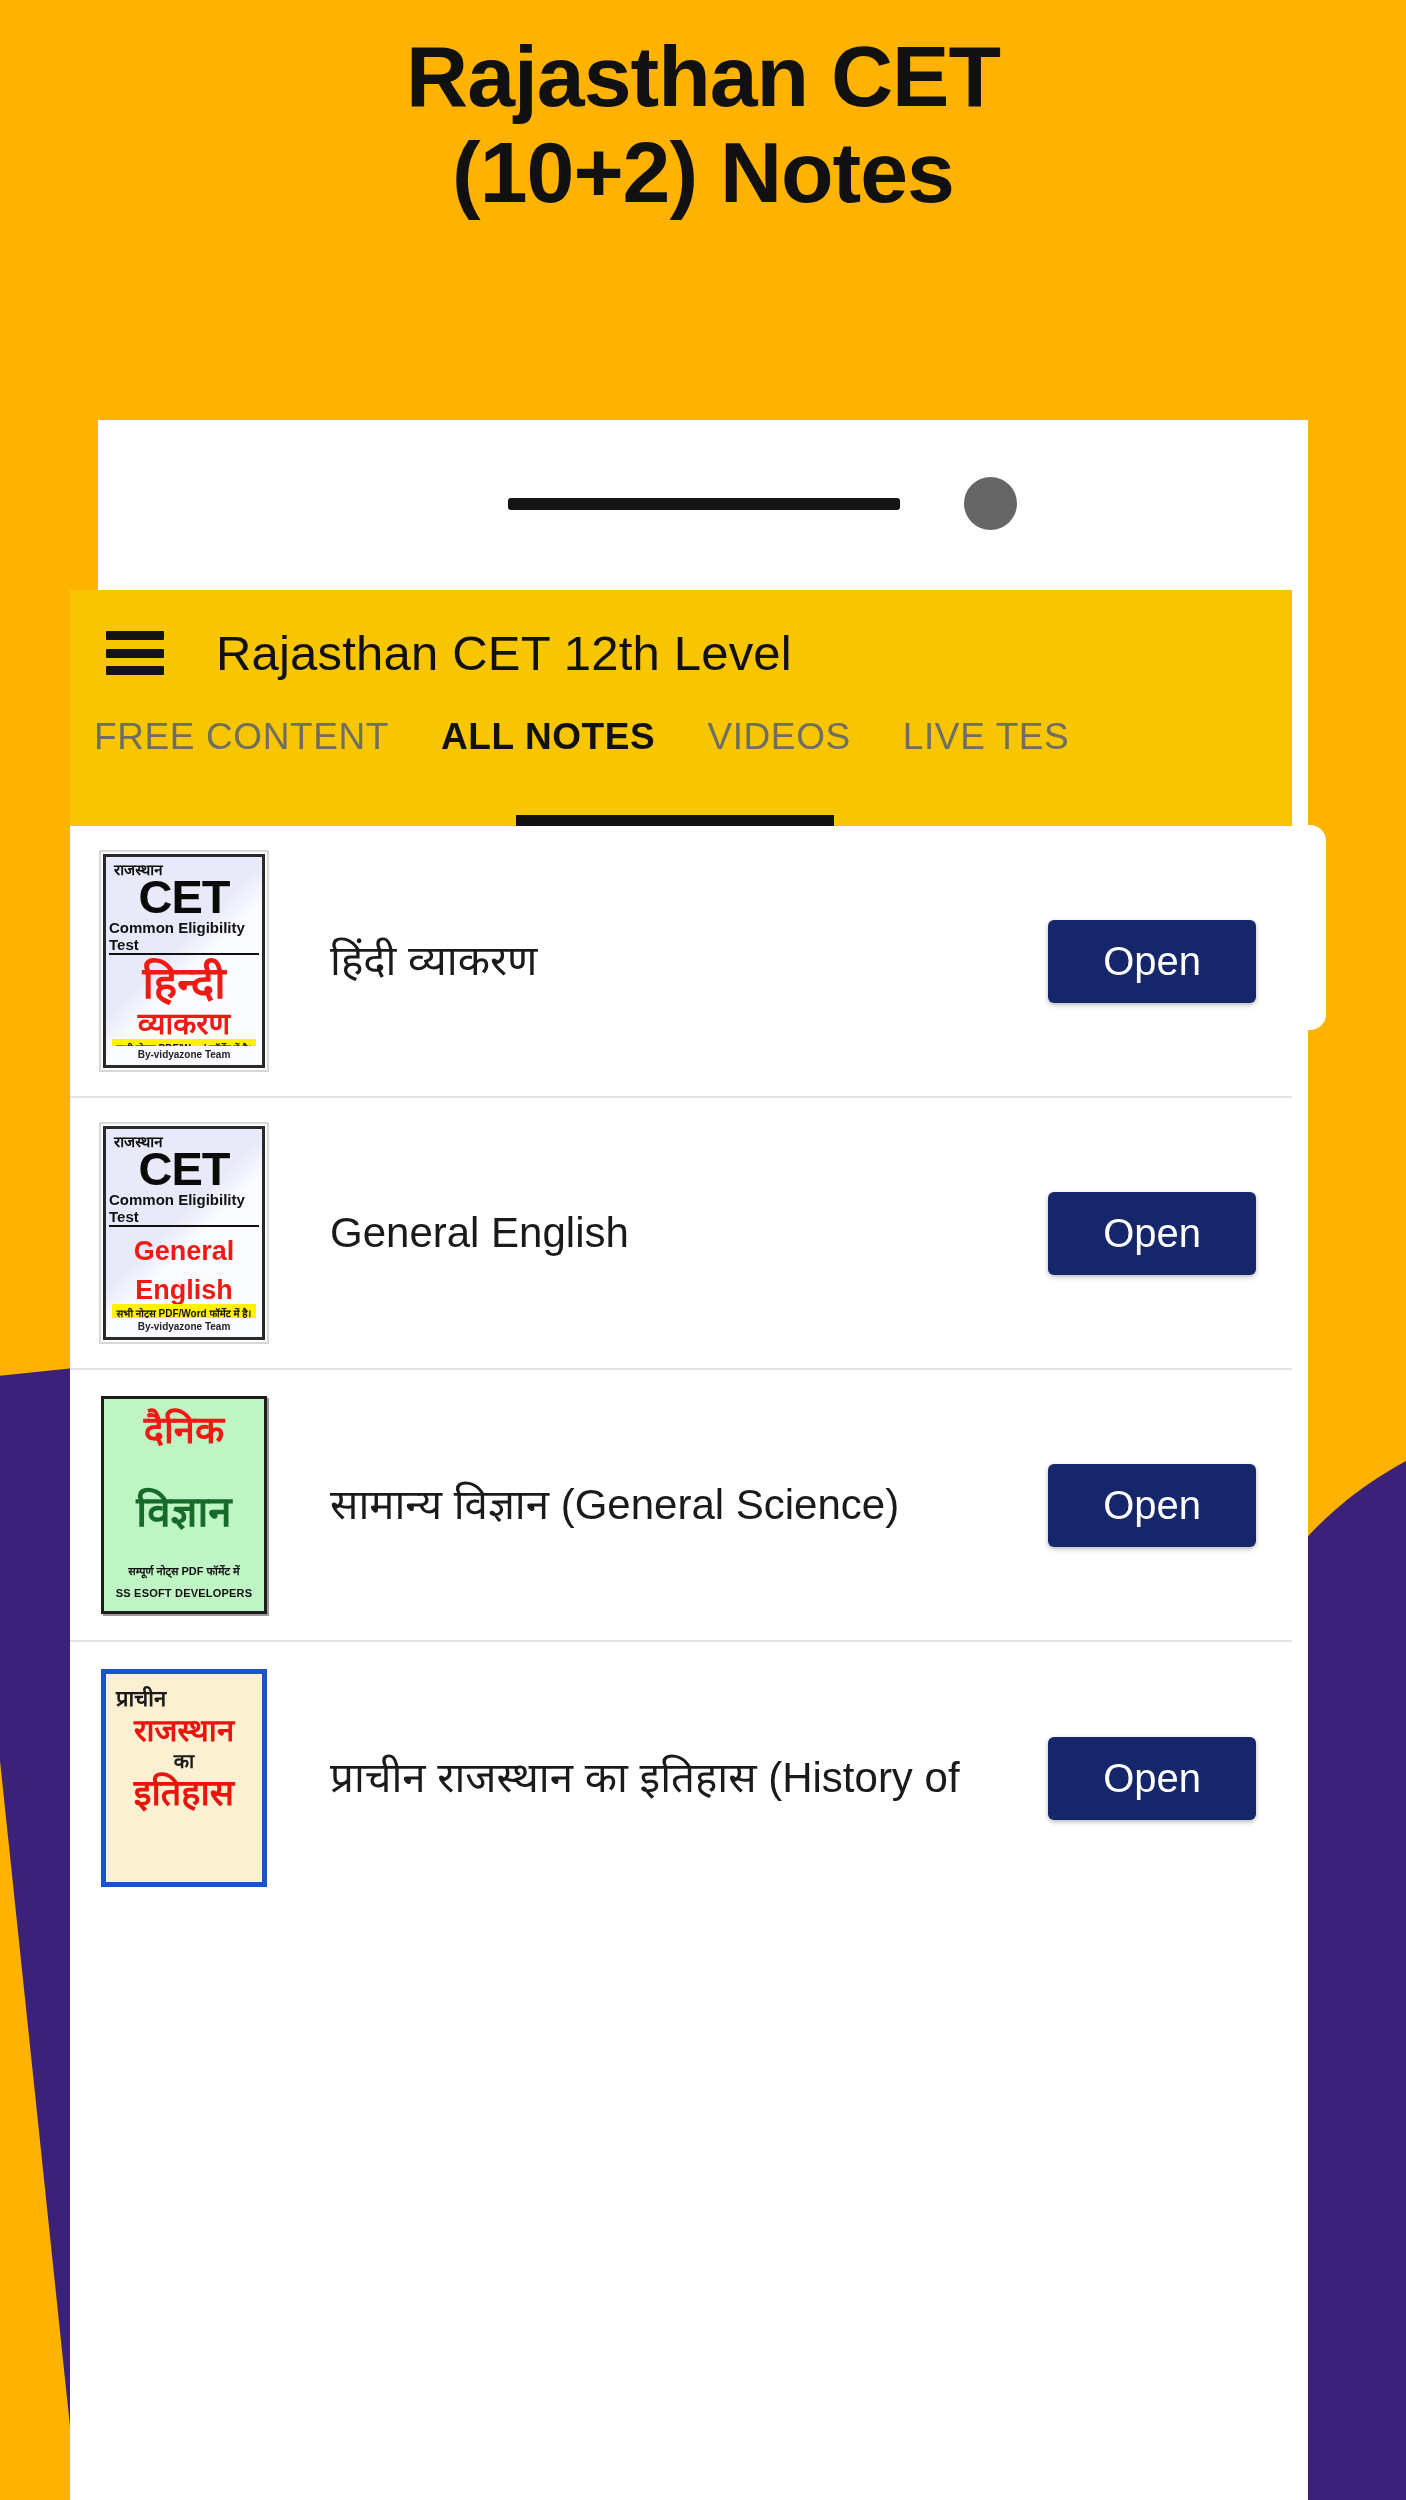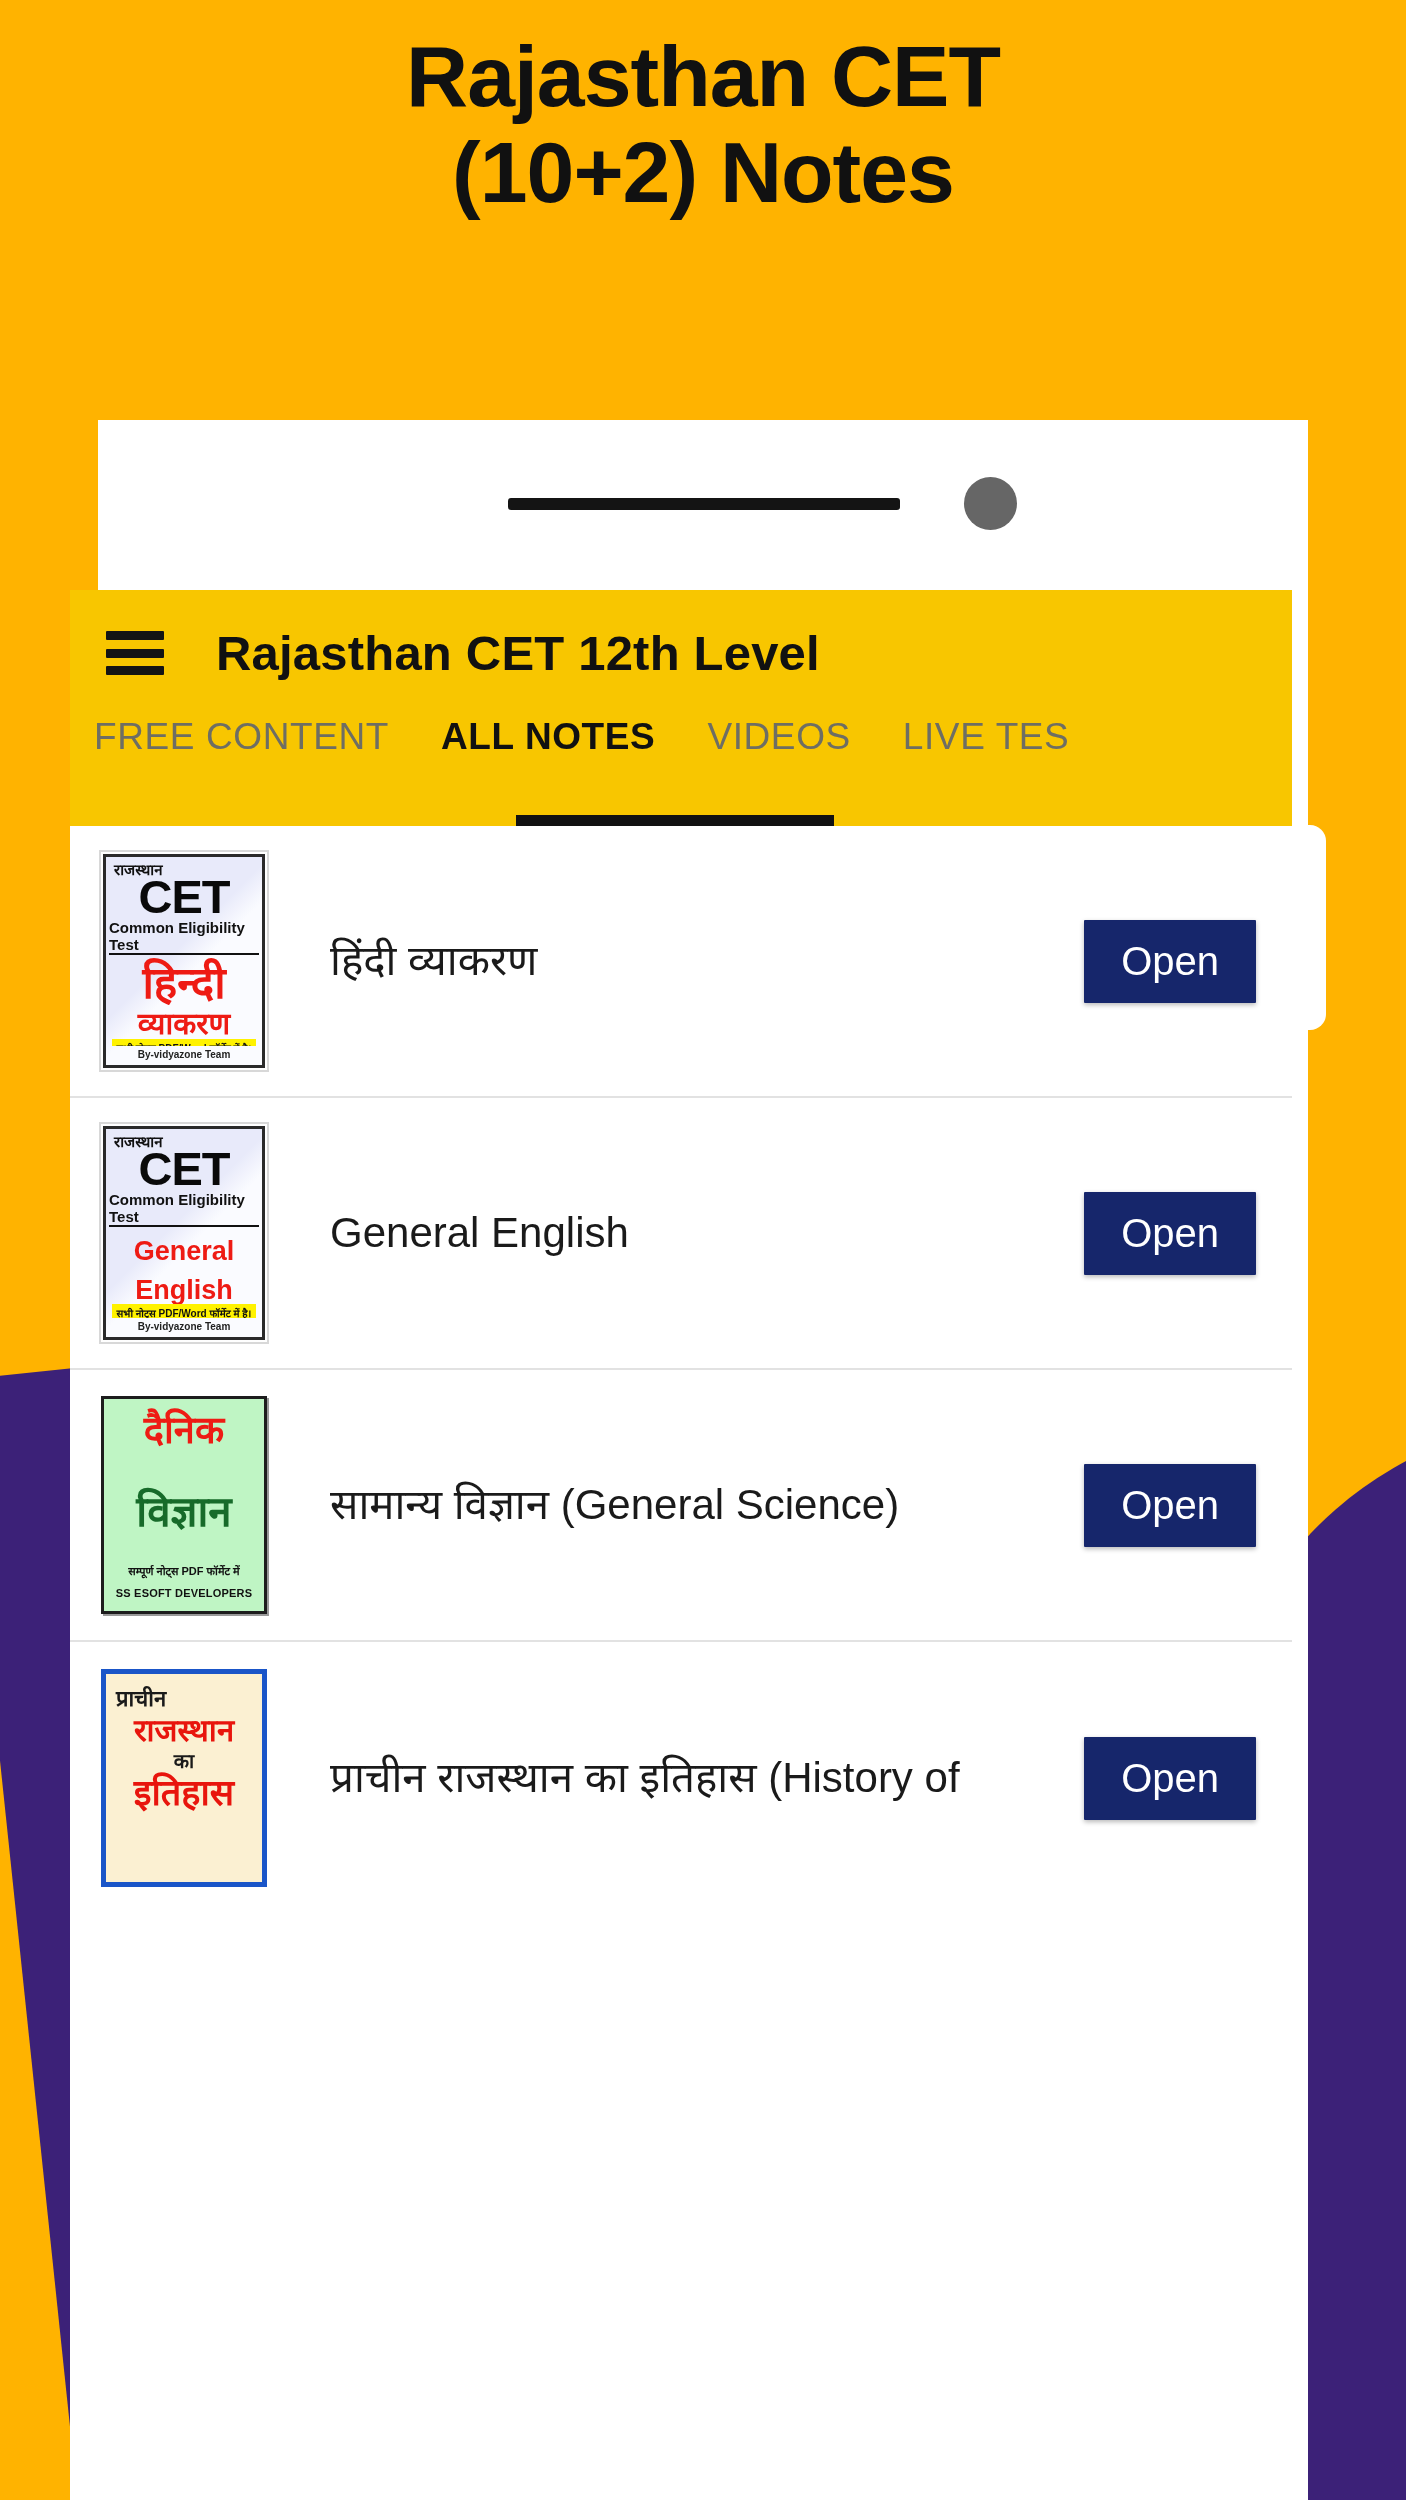--- a/index.html
+++ b/index.html
@@ -112,21 +112,21 @@
     margin-right: 52px;
     cursor: pointer;
   }
   .hamburger span {
     display: block; height: 9px; width: 100%;
     background: #141414; border-radius: 1px;
   }
   .appbar-title {
     font-size: 49px;
     color: #111111;
-    font-weight: 700;
+    font-weight: 400;
     letter-spacing: 0.2px;
   }
 
   
   .tabs {
     position: relative;
     height: 110px;
     background: #F8C600;
     display: flex;
     align-items: flex-start;
@@ -237,22 +237,22 @@
     color: #1A1A1A;
     line-height: 1.32;
     font-weight: 400;
   }
   .open-btn {
     flex: 0 0 auto;
     background: #16266B;
     color: #FFFFFF;
     font-size: 40px;
     border: none;
-    border-radius: 1px;
-    padding: 19px 37px;
+    border-radius: 6px;
+    padding: 19px 55px;
     cursor: pointer;
     font-family: "Liberation Sans", sans-serif;
     box-shadow: 0 2px 5px rgba(0,0,0,0.28);
   }
 </style>
 </head>
 <body>
 
 <div id="stage">
 

